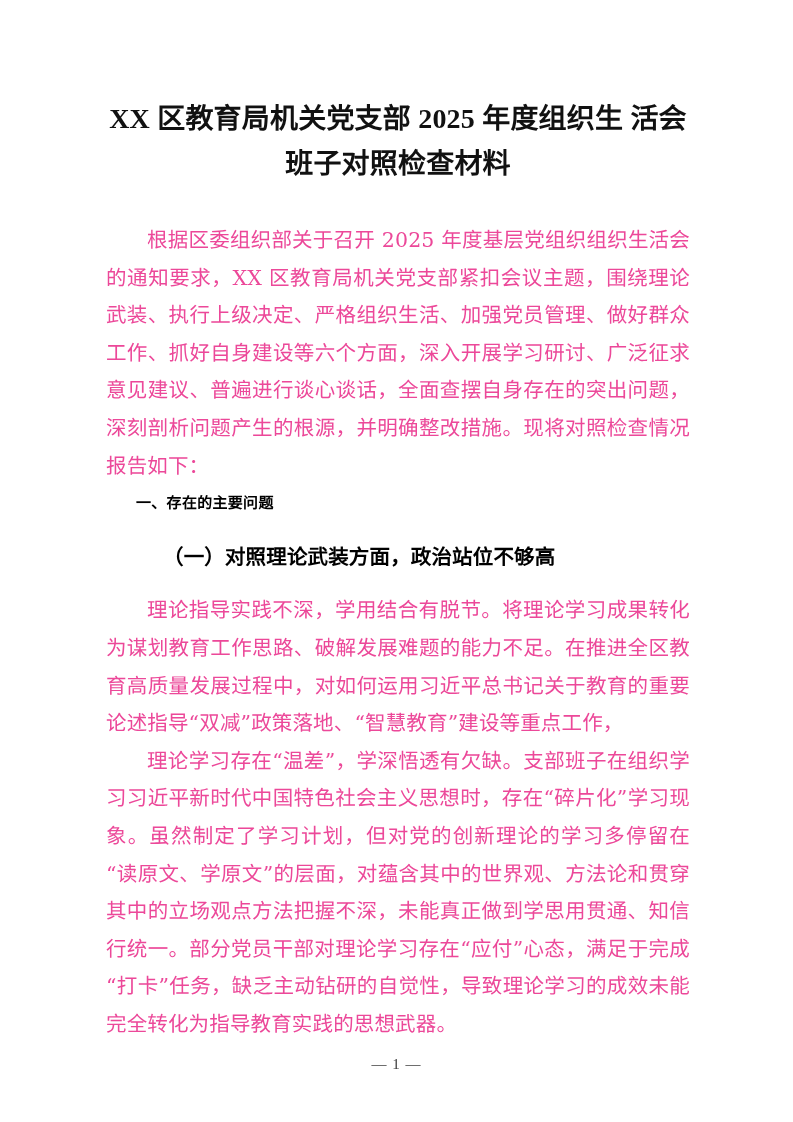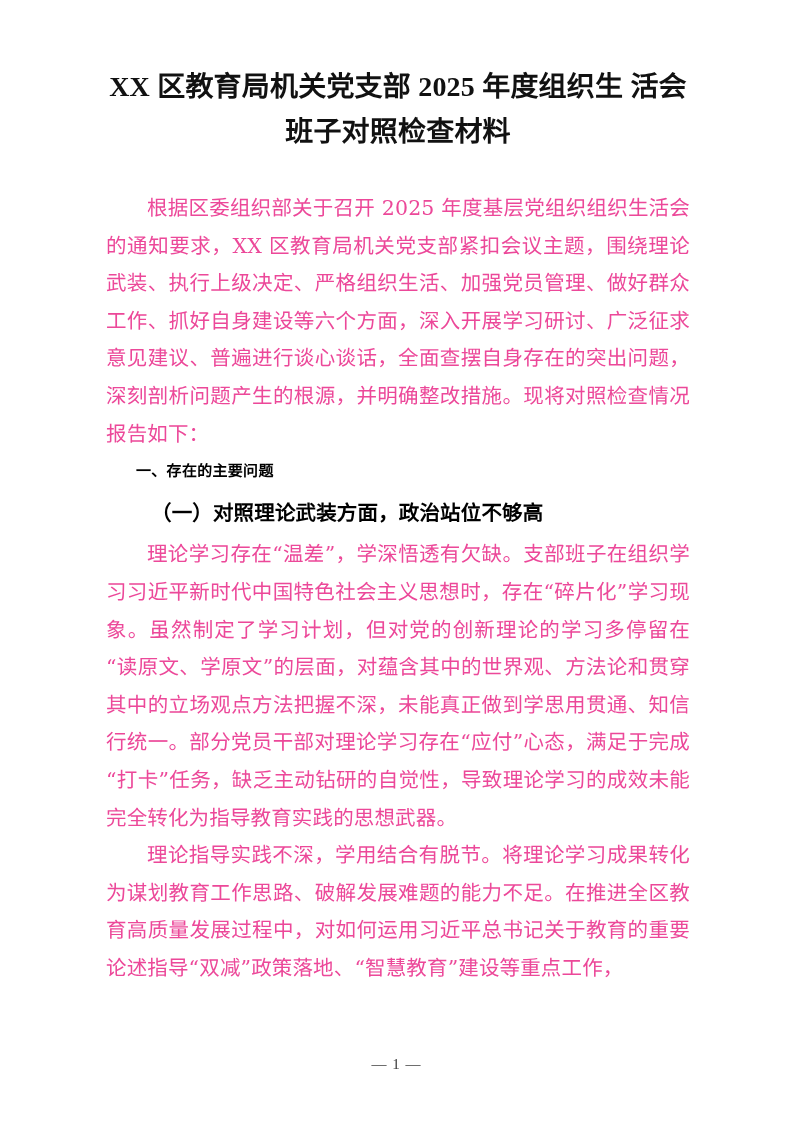--- a/index.html
+++ b/index.html
@@ -27,21 +27,21 @@
   .page-body {
     position: absolute;
     left: 106px;
     top: 0;
     width: 584px;
   }
 
   
   .doc-title {
     margin: 0;
-    padding-top: 64px;
+    padding-top: 96px;
     font-family: "Liberation Serif", "DejaVu Serif", serif;
     font-weight: 700;
     font-size: 28px;
     line-height: 45px;
     text-align: center;
     letter-spacing: 0.2px;
     color: #111111;
   }
 
   
@@ -70,21 +70,21 @@
     font-size: 15px;
     line-height: 37.6px;
     text-indent: 2em;
     text-align: left;
     letter-spacing: 0.3px;
     color: #000000;
   }
 
   
   h3.heading-2 {
-    margin: 4px;
+    margin: 16px;
     font-family: "DejaVu Serif", "Liberation Serif", serif;
     font-weight: 700;
     font-size: 20.5px;
     line-height: 37.6px;
     text-indent: 2em;
     text-align: left;
     letter-spacing: 0.15px;
     color: #000000;
   }
 
@@ -115,23 +115,23 @@
     </h1>
 
     <div class="blocks">
 
       <p class="body-para">根据区委组织部关于召开 2025 年度基层党组织组织生活会的通知要求，XX 区教育局机关党支部紧扣会议主题，围绕理论武装、执行上级决定、严格组织生活、加强党员管理、做好群众工作、抓好自身建设等六个方面，深入开展学习研讨、广泛征求意见建议、普遍进行谈心谈话，全面查摆自身存在的突出问题，深刻剖析问题产生的根源，并明确整改措施。现将对照检查情况报告如下：</p>
 
       <h2 class="heading-1">一、存在的主要问题</h2>
 
       <h3 class="heading-2">（一）对照理论武装方面，政治站位不够高</h3>
 
+      <p class="body-para">理论指导实践不深，学用结合有脱节。将理论学习成果转化为谋划教育工作思路、破解发展难题的能力不足。在推进全区教育高质量发展过程中，对如何运用习近平总书记关于教育的重要论述指导“双减”政策落地、“智慧教育”建设等重点工作，</p>
+
       <p class="body-para">理论学习存在“温差”，学深悟透有欠缺。支部班子在组织学习习近平新时代中国特色社会主义思想时，存在“碎片化”学习现象。虽然制定了学习计划，但对党的创新理论的学习多停留在“读原文、学原文”的层面，对蕴含其中的世界观、方法论和贯穿其中的立场观点方法把握不深，未能真正做到学思用贯通、知信行统一。部分党员干部对理论学习存在“应付”心态，满足于完成“打卡”任务，缺乏主动钻研的自觉性，导致理论学习的成效未能完全转化为指导教育实践的思想武器。</p>
-
-      <p class="body-para">理论指导实践不深，学用结合有脱节。将理论学习成果转化为谋划教育工作思路、破解发展难题的能力不足。在推进全区教育高质量发展过程中，对如何运用习近平总书记关于教育的重要论述指导“双减”政策落地、“智慧教育”建设等重点工作，</p>
 
     </div>
   </div>
 
   <div class="page-footer">
     <span>— 1 —</span>
   </div>
 
 </div>
 

